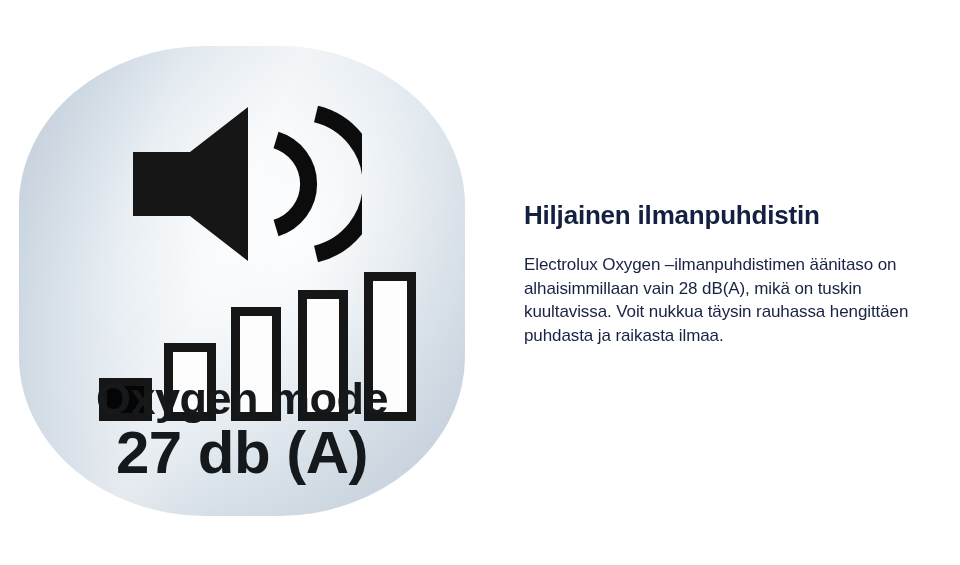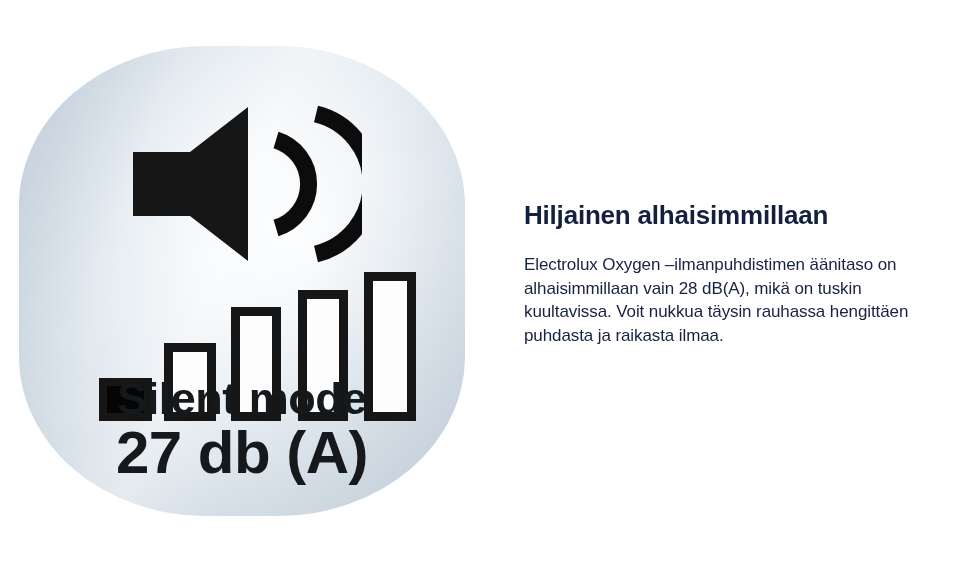--- a/index.html
+++ b/index.html
@@ -163,27 +163,27 @@
 
       <div class="bars">
         <div class="bar bar-1 filled" style="height: 43px; background: rgb(5, 5, 5); border-color: rgb(22, 22, 22);"></div>
         <div class="bar bar-2" style="height: 78px; background: rgb(253, 253, 253); border-color: rgb(22, 22, 22);"></div>
         <div class="bar bar-3" style="height: 114px; background: rgb(253, 253, 253); border-color: rgb(22, 22, 22);"></div>
         <div class="bar bar-4" style="height: 131px; background: rgb(253, 253, 253); border-color: rgb(22, 22, 22);"></div>
         <div class="bar bar-5" style="height: 149px; background: rgb(253, 253, 253); border-color: rgb(22, 22, 22);"></div>
       </div>
 
       <div class="badge-caption">
-        <span class="caption-line1">Silent mode</span>
+        <span class="caption-line1">Oxygen mode</span>
         <span class="caption-line2">27 db (A)</span>
       </div>
 
     </div>
   </div>
 
   <div class="text-col">
-    <h2 class="headline">Hiljainen alhaisimmillaan</h2>
+    <h2 class="headline">Hiljainen ilmanpuhdistin</h2>
     <p class="body-copy">Electrolux Oxygen –ilmanpuhdistimen äänitaso on alhaisimmillaan vain 28 dB(A), mikä on tuskin kuultavissa. Voit nukkua täysin rauhassa hengittäen puhdasta ja raikasta ilmaa.</p>
   </div>
 
   <div class="watermark">&nbsp;</div>
 
 </div>
 
 </body></html>

